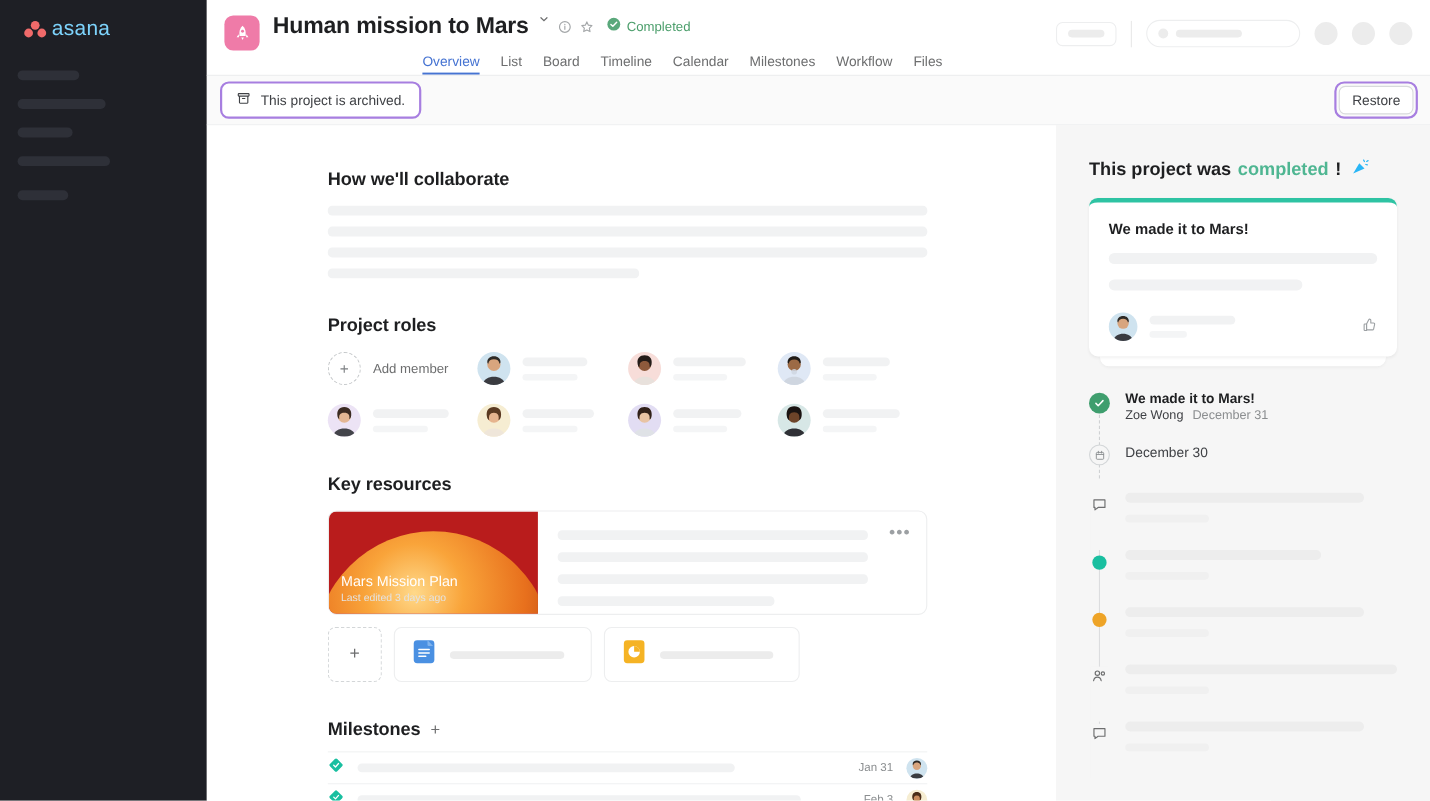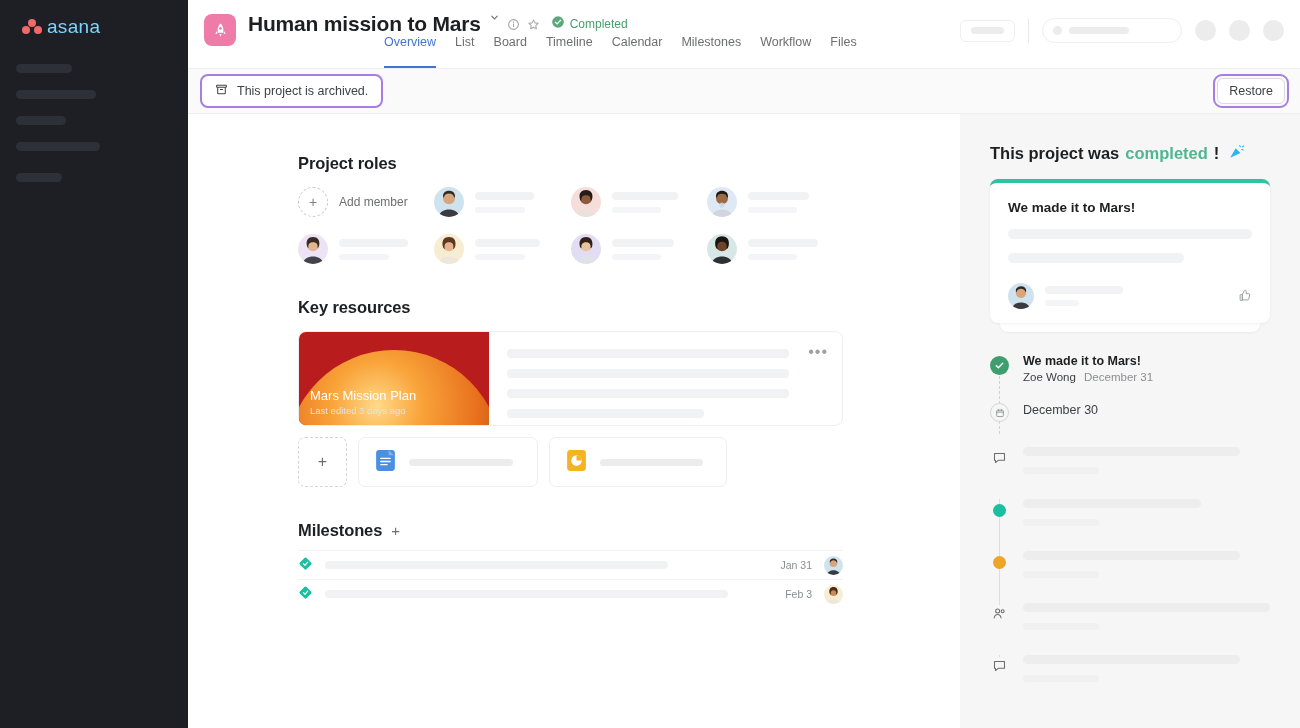--- a/index.html
+++ b/index.html
@@ -69,21 +69,21 @@
   .sk-search { width: 140px; height: 25px; border-radius: 14px; border: 1px solid #edeeef; display:flex;align-items:center;gap:7px;padding-left:10px;}
   .sk-search i { width:9px;height:9px;border-radius:50%;background:#ececec;display:block;}
   .sk-search span { width:60px;height:7px;border-radius:4px;background:#ececec;display:block;}
   .sk-circ { width: 21px; height: 21px; border-radius: 50%; background: #ececec; }
 
   
   .tabs {
     position: absolute; left: 196px; bottom: 0;
     display: flex; gap: 19px; align-items: flex-end;
   }
-  .tab { font-size: 12.5px; color: #6d6e6f; padding-bottom: 17px; border-bottom: 2px solid transparent; }
+  .tab { font-size: 12.5px; color: #6d6e6f; padding-bottom: 3px; border-bottom: 2px solid transparent; }
   .tab.active { color: #4573d2; border-bottom-color: #4573d2; }
 
   
   .banner-row {
     height: 46px; flex: 0 0 46px;
     background: #fafafa;
     border-top: 1px solid #edeeef;
     border-bottom: 1px solid #edeeef;
     display: flex; align-items: center;
     padding: 0 12px 0 12px;
@@ -329,20 +329,27 @@
       <div class="restore-wrap">
         <button class="restore-btn">Restore</button>
       </div>
     </div>
 
     <div class="split">
 
       <div class="main">
         <div class="main-inner">
 
+          <div class="sec">
+            <div class="h2">How we'll collaborate</div>
+            <div class="line" style="width:100%"></div>
+            <div class="line" style="width:100%"></div>
+            <div class="line" style="width:100%"></div>
+            <div class="line" style="width:52%"></div>
+          </div>
 
           <div class="sec">
             <div class="h2">Project roles</div>
             <div class="roles-grid">
               <div class="role">
                 <div class="add-member">+</div>
                 <span class="add-label">Add member</span>
               </div>
               <div class="role">
                 <div class="avatar" style="background:#cfe3ef">

